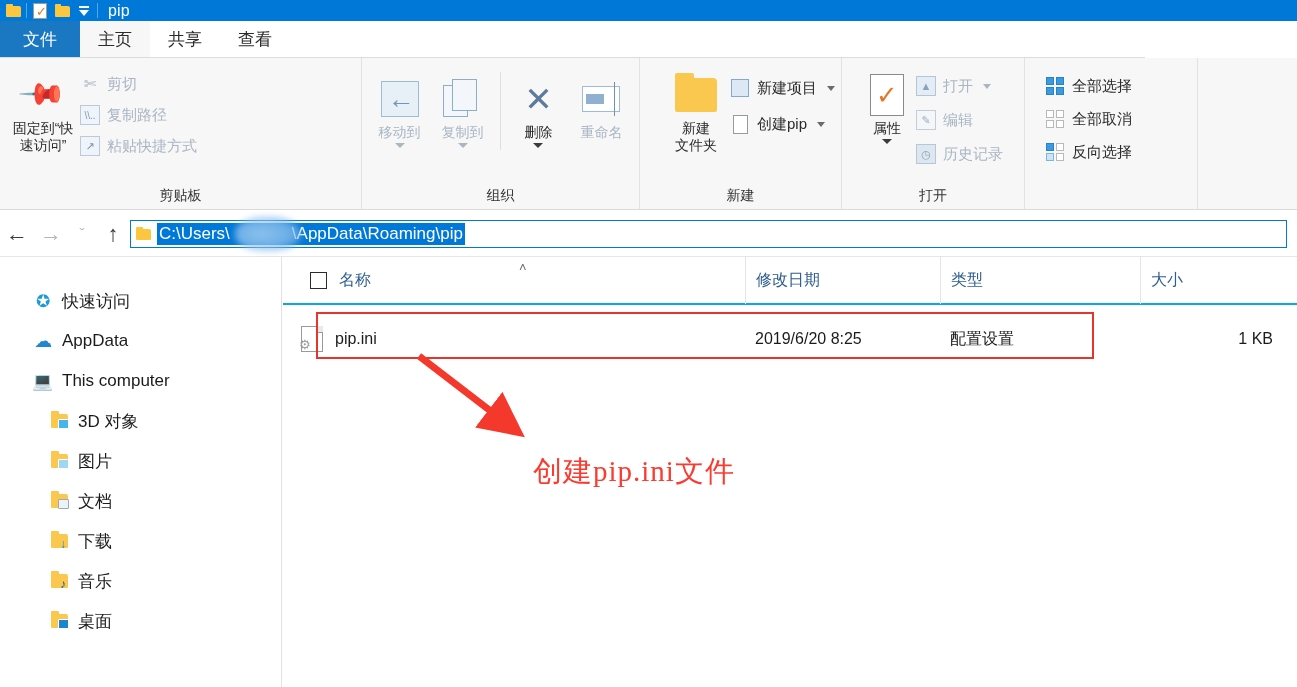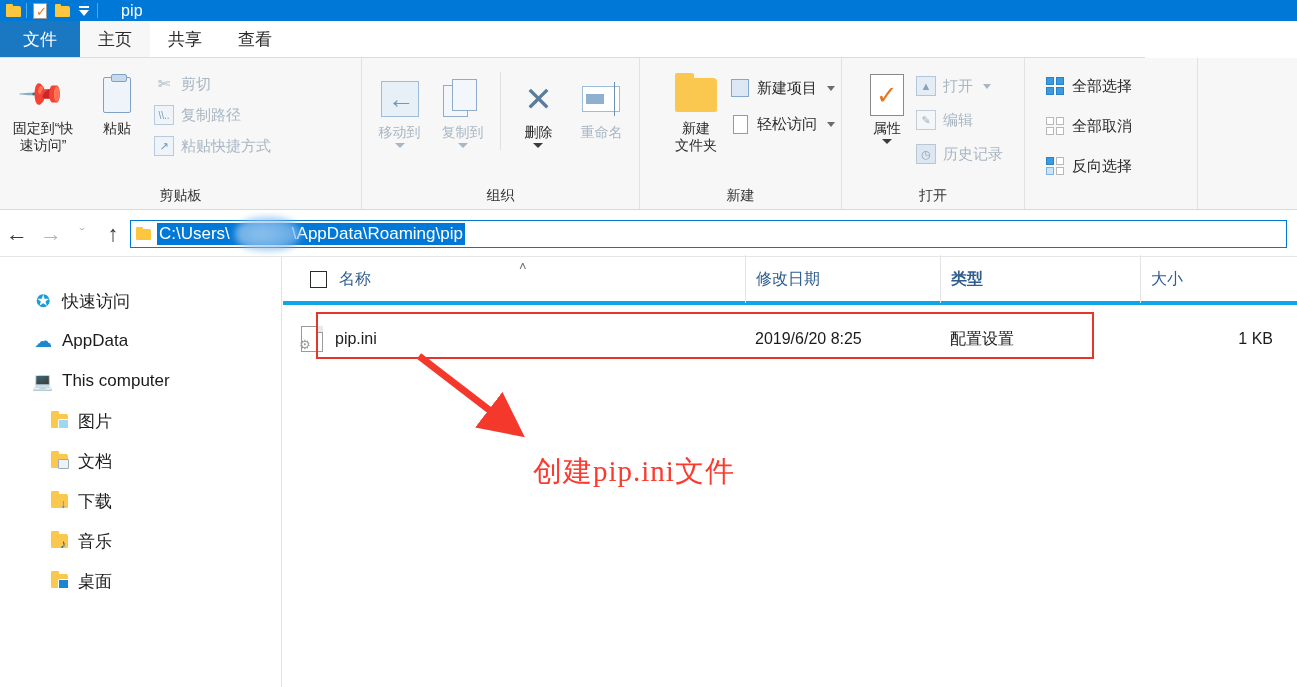--- a/index.html
+++ b/index.html
@@ -18,21 +18,21 @@
     display: flex; align-items: center;
   }
   .qat { display: flex; align-items: center; height: 21px; padding-left: 2px; gap: 0; }
   .qat-item {
     width: 22px; height: 21px;
     display: flex; align-items: center; justify-content: center;
   }
   .qat-sep { width: 1px; height: 15px; background: #5aa7e4; margin: 0 2px; }
   .title-text {
     font-size: 16px; line-height: 21px; color: #fff;
-    margin-left: 21px; letter-spacing: 0.2px;
+    margin-left: 8px; letter-spacing: 0.2px;
     white-space: nowrap;
   }
   .folder-ico {
     width: 15px; height: 13px; position: relative; display: inline-block;
   }
   .folder-ico:before {
     content: ""; position: absolute; left: 0; top: 2px;
     width: 15px; height: 11px; background: #fcc73f;
     border-radius: 1px 2px 1px 1px;
   }
@@ -237,30 +237,30 @@
   .mini-folder i.pic { background: #9fd6f2; }
   .mini-folder i.docz { background: #eef2f7; border-color: #9ab; }
   .mini-folder i.dl { background: transparent; border: none; color: #1a86d0; font-size: 12px; line-height: 10px; text-align: center; }
   .mini-folder i.music { background: transparent; border: none; color: #1a5f9c; font-size: 12px; line-height: 10px; text-align: center; }
   .mini-folder i.desk { background: #1a86d0; }
 
   
   .listpane { position: absolute; top: 257px; left: 283px; width: 1014px; height: 430px; background: #fff; }
   .colhead {
     height: 48px; display: flex; align-items: center;
-    border-bottom: 4px solid #0ea5e9; position: relative;
+    border-bottom: 2px solid #0ea5e9; position: relative;
   }
   .col {
     font-size: 16px; color: #2e5d8e; display: flex; align-items: center;
     height: 48px; padding-left: 10px; position: relative;
   }
   .col + .col { border-left: 1px solid #e4e4e4; }
   .col-name { width: 462px; }
   .col-date { width: 195px; }
-  .col-type { width: 200px; font-weight: bold; }
+  .col-type { width: 200px; }
   .col-size { width: 155px; }
   .headcb {
     width: 17px; height: 17px; border: 1.5px solid #2b2b2b; background: #fff;
     margin-right: 12px; margin-left: 17px;
   }
   .sortcaret {
     position: absolute; left: 236px; top: 4px; font-size: 13px; color: #6b6b6b;
   }
   .row { height: 40px; display: flex; align-items: center; margin-top: 14px; }
   .cell { font-size: 16px; color: #1b1b1b; display: flex; align-items: center; padding-left: 10px; }
@@ -334,26 +334,20 @@
 
     <div class="rgroup" style="width:362px;">
       <div class="rgroup-body">
         <div class="big-btn">
           <span class="bicon">
               <span class="pin-ico">📌</span>
             </span>
           <span>固定到“快</span>
           <span>速访问”</span>
         </div>
-        <div class="big-btn">
-          <span class="bicon">
-              <span class="clipboard-ico"></span>
-            </span>
-          <span>粘贴</span>
-        </div>
         <div class="small-col">
           <div class="small-btn dim">
             <span class="sicon">✄</span>
             <span>剪切</span>
           </div>
           <div class="small-btn dim">
             <span class="sicon" style="font-size:10px;border:1px solid #b8cadc;background:#eef4fa;color:#7d97b2;">\\..</span>
             <span>复制路径</span>
           </div>
           <div class="small-btn dim">
@@ -416,21 +410,21 @@
             <span class="sicon">
                 <span class="newitem-ico"></span>
               </span>
             <span>新建项目</span>
             <span class="tri-down"></span>
           </div>
           <div class="small-btn">
             <span class="sicon">
                 <span class="page-ico"></span>
               </span>
-            <span>轻松访问</span>
+            <span>创建pip</span>
             <span class="tri-down"></span>
           </div>
         </div>
       </div>
       <div class="rgroup-label">新建</div>
     </div>
 
     <div class="rgroup" style="width:183px;">
       <div class="rgroup-body" style="padding-left:16px;">
         <div class="big-btn" style="width:58px;">
@@ -456,21 +450,21 @@
             <span class="sicon" style="background:#dde7f1;border:1px solid #b8c7d6;color:#8ea3b8;font-size:11px;">◷</span>
             <span>历史记录</span>
           </div>
         </div>
       </div>
       <div class="rgroup-label">打开</div>
     </div>
 
     <div class="rgroup" style="width:172px;border-right:none;">
       <div class="rgroup-body" style="padding-left:20px;">
-        <div class="small-col" style="padding-top:10px;gap:16px;align-items:center;">
+        <div class="small-col" style="padding-top:10px;gap:9px;align-items:center;">
           <div class="small-btn">
             <span class="sicon">
               <span class="sel-grid">
                   <i></i>
                   <i></i>
                   <i></i>
                   <i></i>
                 </span>
             </span>
             <span>全部选择</span>
@@ -533,20 +527,28 @@
     </div>
     <div class="nav-item l0">
       <span class="nicon">
           <span class="pc-ico">💻</span>
         </span>
       <span>This computer</span>
     </div>
     <div class="nav-item l1">
       <span class="nicon">
           <span class="mini-folder">
+            <i class="cube"></i>
+          </span>
+        </span>
+      <span>3D 对象</span>
+    </div>
+    <div class="nav-item l1">
+      <span class="nicon">
+          <span class="mini-folder">
             <i class="pic"></i>
           </span>
         </span>
       <span>图片</span>
     </div>
     <div class="nav-item l1">
       <span class="nicon">
           <span class="mini-folder">
             <i class="docz"></i>
           </span>

